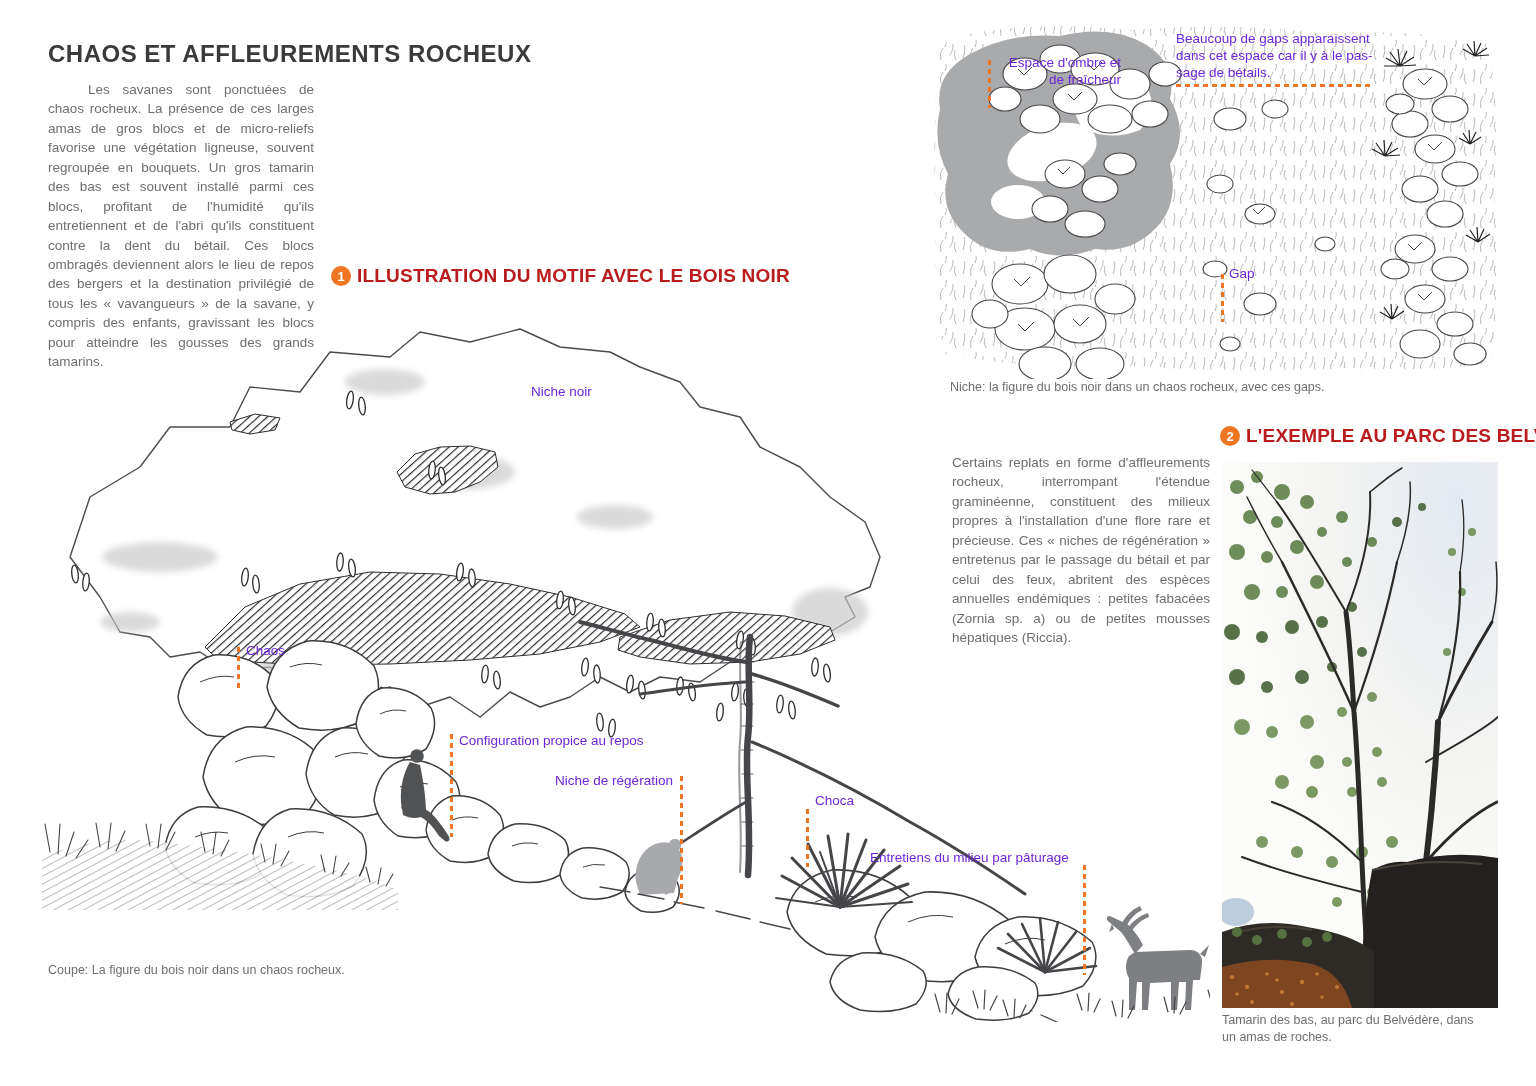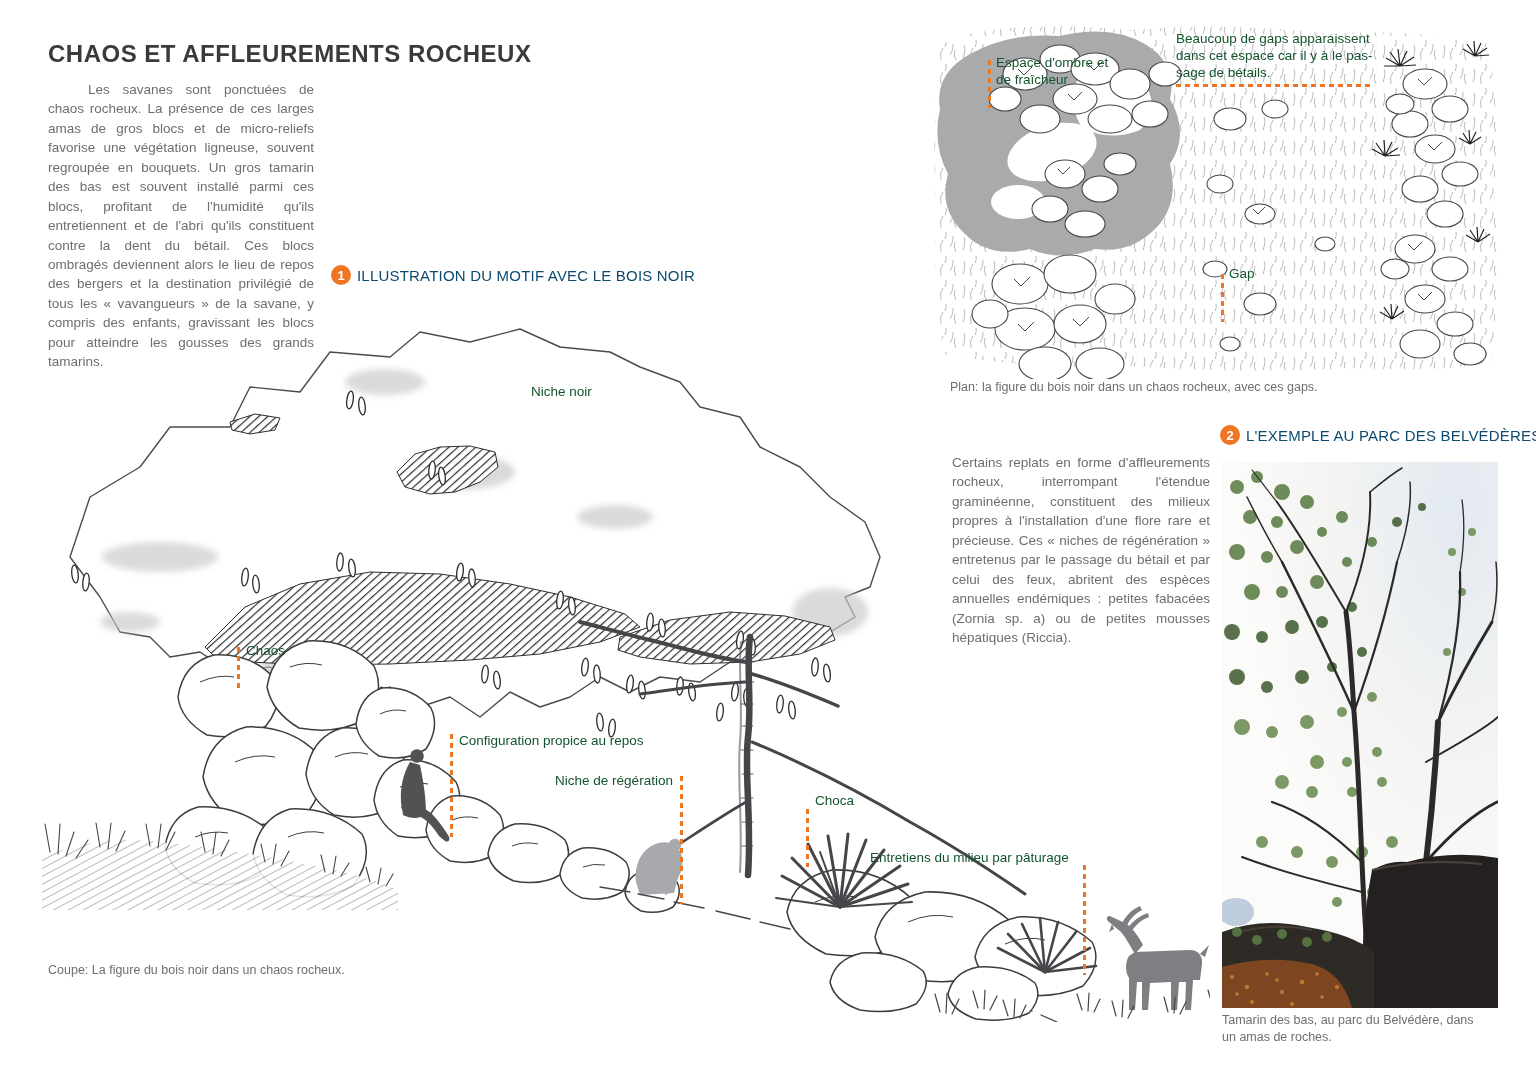--- a/index.html
+++ b/index.html
@@ -18,25 +18,25 @@
     font-size:13.5px;line-height:1.44;text-align:justify;color:#6d6e70;
   }
   .intro{left:48px;top:80px;width:266px;text-indent:40px;}
   .s2body{left:952px;top:453px;width:258px;}
   .sec-head{display:flex;align-items:center;gap:6px;}
   .sec-head .num{
     width:20px;height:20px;border-radius:50%;background:#ee7522;color:#fff;
     font-size:13px;font-weight:bold;display:flex;align-items:center;justify-content:center;
     flex:0 0 20px;
   }
-  .sec-head .ht{font-size:15px;font-weight:normal;color:#0c4a6e;letter-spacing:.2px;white-space:nowrap;}
+  .sec-head .ht{font-size:19px;font-weight:bold;color:#b91c1c;letter-spacing:.2px;white-space:nowrap;}
   .s1head{left:331px;top:265px;}
   .s2head{left:1220px;top:425px;}
   .cap{font-size:12.5px;color:#6d6e70;line-height:1.35;}
-  .olabel{font-size:13.5px;color:#14532d;line-height:1.25;}
+  .olabel{font-size:13.5px;color:#6d28d9;line-height:1.25;}
   .vline{width:3px;background:repeating-linear-gradient(180deg,#ee7522 0 5px,transparent 5px 9px);}
   .hline{height:3px;background:repeating-linear-gradient(90deg,#ee7522 0 5px,transparent 5px 9px);}
   svg{display:block;}
   .sk{stroke:#46464a;fill:none;stroke-linecap:round;stroke-linejoin:round;}
 </style>
 </head>
 <body>
 
 <div class="page">
 
@@ -393,29 +393,29 @@
       <g transform="translate(462,305)">
           <path d="M0,0 l-12,-7 M0,0 l-8,-12 M0,0 l-1,-15 M0,0 l6,-13 M0,0 l12,-8"></path>
         </g>
       <g transform="translate(540,130)">
           <path d="M0,0 l-11,-6 M0,0 l-7,-11 M0,0 l-1,-14 M0,0 l6,-12 M0,0 l11,-7"></path>
         </g>
     </g>
   </svg>
 
   <div class="abs vline" style="left:988px;top:60px;height:48px;"></div>
-  <div class="abs olabel" style="left:996px;top:55px;width:125px;">Espace d'ombre et de fraîcheur</div>
+  <div class="abs olabel" style="left:996px;top:55px;width:125px;text-align:right;">Espace d'ombre et de fraîcheur</div>
 
   <div class="abs olabel" style="left:1176px;top:31px;width:215px;">Beaucoup de gaps apparaissent<br>dans cet espace car il y à le pas-<br>sage de bétails.</div>
   <div class="abs hline" style="left:1176px;top:84px;width:198px;"></div>
 
   <div class="abs vline" style="left:1221px;top:274px;height:48px;"></div>
   <div class="abs olabel" style="left:1229px;top:266px;">Gap</div>
 
-  <div class="abs cap" style="left:950px;top:379px;">Plan: la figure du bois noir dans un chaos rocheux, avec ces gaps.</div>
+  <div class="abs cap" style="left:950px;top:379px;">Niche: la figure du bois noir dans un chaos rocheux, avec ces gaps.</div>
 
   <div class="abs sec-head s2head">
     <span class="num">2</span>
     <span class="ht">L'EXEMPLE AU PARC DES BELVÉDÈRES</span>
   </div>
   <div class="abs para s2body">Certains replats en forme d'affleurements rocheux, interrompant l'étendue graminéenne, constituent des milieux propres à l'installation d'une flore rare et précieuse. Ces « niches de régénération » entretenus par le passage du bétail et par celui des feux, abritent des espèces annuelles endémiques : petites fabacées (Zornia sp. a) ou de petites mousses hépatiques (Riccia).</div>
 
   <svg class="abs" style="left:1222px;top:462px;" width="276" height="546" viewBox="0 0 276 546">
     <defs>
       <radialGradient id="skyg" cx="85%" cy="8%" r="80%">

